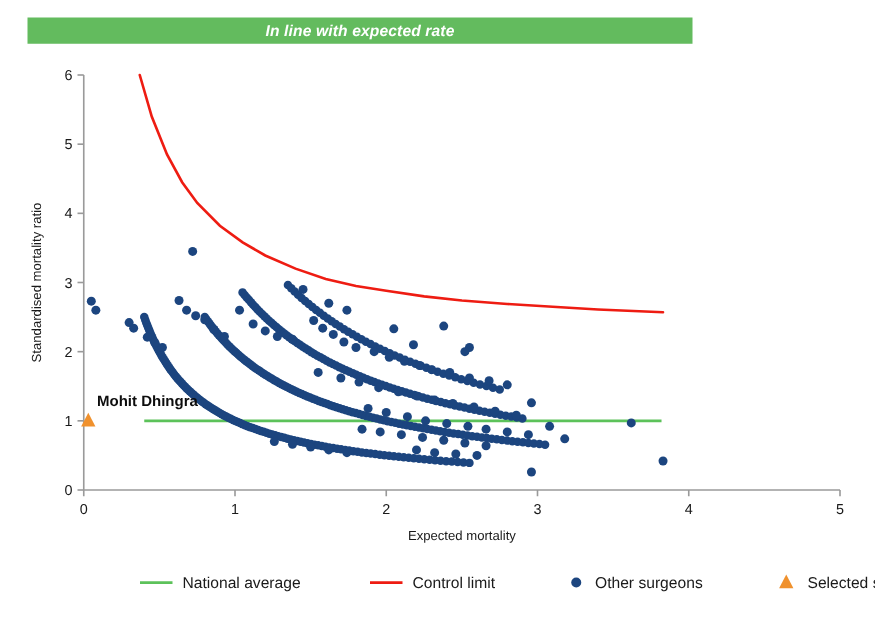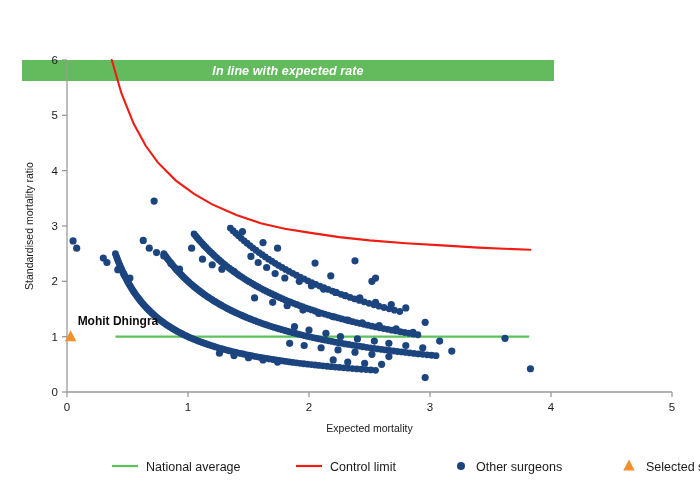--- a/index.html
+++ b/index.html
@@ -8,21 +8,21 @@
     background:#ffffff;
     font-family:"Liberation Sans", sans-serif;
     overflow:hidden;
     position:relative;
   }
   #banner{
     position:absolute;
     left:22px; top:14px;
     width:532px; height:21px;
     background:#63bb5e;
-    display:flex; align-items:center; justify-content:center;margin-top:46px;
+    display:flex; align-items:center; justify-content:center;
   }
   #banner-text{
     color:#ffffff;
     font-size:12.5px;
     font-weight:bold;
     font-style:italic;
     letter-spacing:.1px;
     white-space:nowrap;
   }
   #chart-area{

